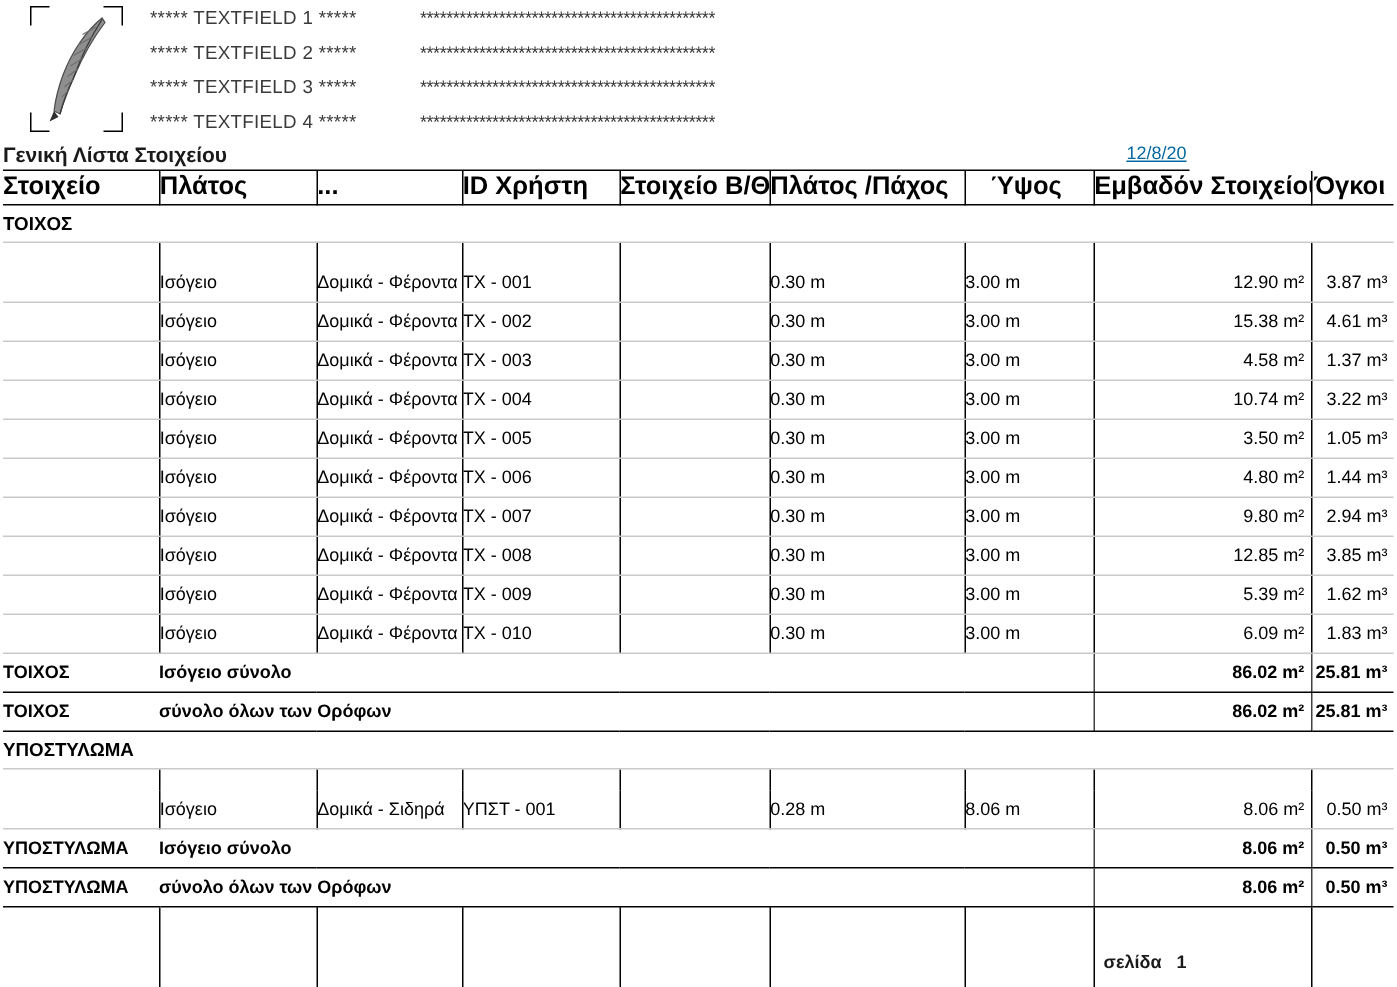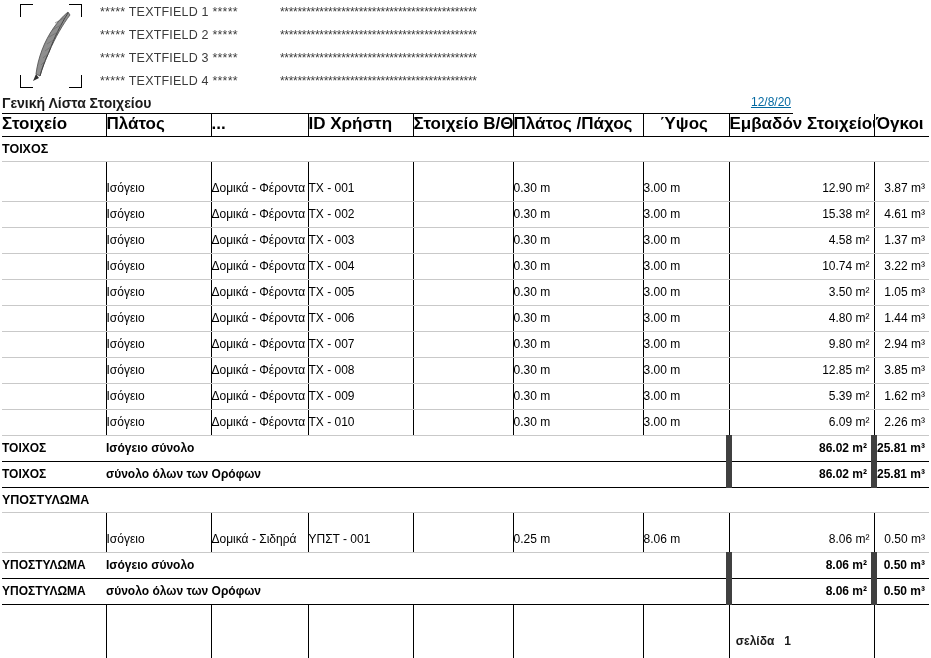--- a/index.html
+++ b/index.html
@@ -154,21 +154,21 @@
 
   .total-row td {
     height: 25px;
     line-height: 25px;
     font-weight: bold;
     border-bottom: 1px solid #000;
     padding-left: 3px;
     white-space: nowrap;
   }
   .total-row td.num { text-align: right; padding-right: 4px; margin-top: 46px; }
-  .total-row td.v-sep { border-right: 6px solid #404040; }
+  .total-row td.v-sep { border-right: 1px solid #404040; }
 
   .total-row.grand td {
     border-bottom: 1.6px solid #000;
   }
 
   .tail-row td {
     height: 55px;
     border-right: 1px solid #000;
     border-bottom: none;
   }
@@ -377,21 +377,21 @@
       </tr>
       <tr class="drow">
         <td></td>
         <td>Ισόγειο</td>
         <td>Δομικά - Φέροντα</td>
         <td>TX - 010</td>
         <td></td>
         <td>0.30 m</td>
         <td>3.00 m</td>
         <td class="num">6.09 m²</td>
-        <td class="num">2.26 m³</td>
+        <td class="num">1.83 m³</td>
       </tr>
 
       <tr class="total-row">
         <td>ΤΟΙΧΟΣ</td>
         <td colspan="6" class="v-sep">Ισόγειο σύνολο</td>
         <td class="num v-sep">86.02 m²</td>
         <td class="num">25.81 m³</td>
       </tr>
       <tr class="total-row grand">
         <td>ΤΟΙΧΟΣ</td>
@@ -414,21 +414,21 @@
         <td></td>
         <td></td>
       </tr>
 
       <tr class="drow">
         <td></td>
         <td>Ισόγειο</td>
         <td>Δομικά - Σιδηρά</td>
         <td>ΥΠΣΤ - 001</td>
         <td></td>
-        <td>0.25 m</td>
+        <td>0.28 m</td>
         <td>8.06 m</td>
         <td class="num">8.06 m²</td>
         <td class="num">0.50 m³</td>
       </tr>
 
       <tr class="total-row">
         <td>ΥΠΟΣΤΥΛΩΜΑ</td>
         <td colspan="6" class="v-sep">Ισόγειο σύνολο</td>
         <td class="num v-sep">8.06 m²</td>
         <td class="num">0.50 m³</td>

